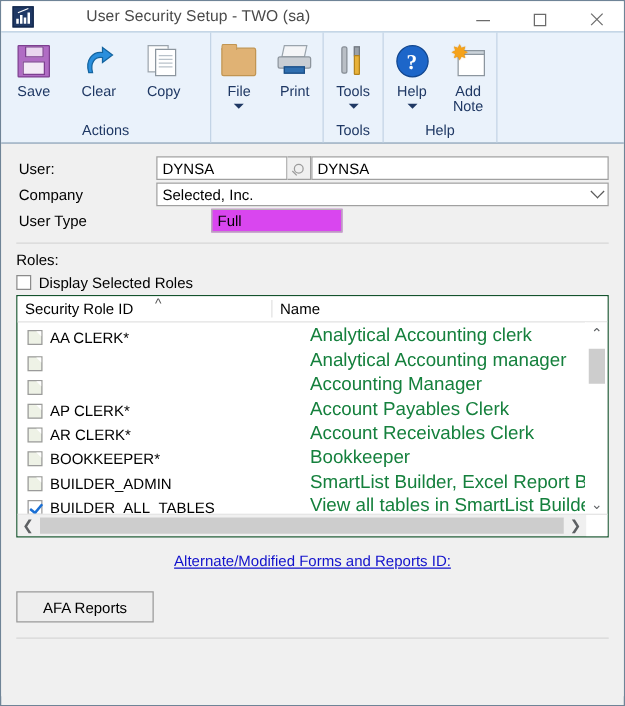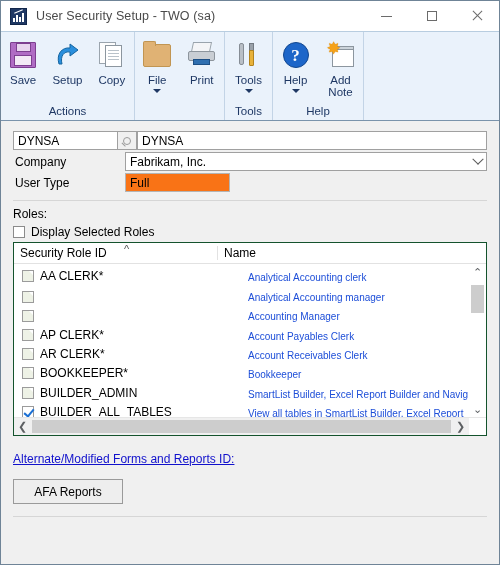--- a/index.html
+++ b/index.html
@@ -9,22 +9,23 @@
     background:#ffffff;
     -webkit-font-smoothing:none;
   }
   .window{
     position:relative;width:500px;height:565px;box-sizing:border-box;
     border:1px solid #6f8497;background:#f0f0f0;
   }
 
   
   .titlebar{
-    height:30px;background:#ffffff;display:flex;align-items:center;
+    height:24px;background:#ffffff;display:flex;align-items:center;
     position:relative;
+    gap:33px;
   }
   .app-icon{
     width:17px;height:17px;margin-left:9px;margin-right:9px;
     background:#1f3864;border:1px solid #12264a;box-sizing:border-box;
     position:relative;flex:0 0 auto;
   }
   .app-icon i{position:absolute;background:#ffffff;display:block;}
   .app-icon .b1{left:2px;bottom:2px;width:2px;height:4px;}
   .app-icon .b2{left:5px;bottom:2px;width:2px;height:7px;}
   .app-icon .b3{left:8px;bottom:2px;width:2px;height:5px;}
@@ -112,21 +113,21 @@
   .fields{padding:10px 12px 0 12px;}
   .frow{display:flex;align-items:stretch;height:19px;margin-bottom:2px;}
   .flabel{
     width:112px;font-size:12px;color:#000;display:flex;align-items:center;
     padding-left:2px;box-sizing:border-box;
   }
   .fbox{
     background:#fff;border:1px solid #a0a0a0;box-sizing:border-box;
     font-size:12px;color:#000;display:flex;align-items:center;padding-left:4px;
   }
-  .fbox.flat{background:#f97316;border:1px solid #b4b4b4;}
+  .fbox.flat{background:#d946ef;border:1px solid #b4b4b4;margin-left:44px;}
   .lookup{
     width:19px;border:1px solid #a0a0a0;border-left:none;background:#f0f0f0;
     box-sizing:border-box;position:relative;display:flex;align-items:center;justify-content:center;
   }
   .lookup .mg{
     width:8px;height:8px;border:1.4px solid #9b9b9b;border-radius:50%;
     box-sizing:border-box;position:relative;display:block;
   }
   .lookup .mg:after{
     content:"";position:absolute;left:-3px;top:6px;width:5px;height:1.4px;
@@ -158,21 +159,21 @@
   .grid-head{
     height:21px;display:flex;align-items:center;border-bottom:1px solid #e2e2e2;
     background:#fff;box-sizing:border-box;
   }
   .gh-col1{width:203px;font-size:12px;color:#000;padding-left:6px;box-sizing:border-box;position:relative;}
   .gh-col1 .sortmark{position:absolute;left:110px;top:-3px;font-size:11px;color:#555;}
   .gh-col2{flex:1;font-size:12px;color:#000;padding-left:6px;border-left:1px solid #e2e2e2;box-sizing:border-box;height:14px;line-height:14px;}
   .rows{position:absolute;left:0;top:21px;right:17px;bottom:17px;overflow:hidden;}
   .grow{height:19.4px;display:flex;align-items:flex-end;gap:25px;}
   .gcell1{width:203px;display:flex;align-items:center;box-sizing:border-box;padding-left:8px;}
-  .gcell2{flex:1;font-size:10px;color:#1d4ed8;white-space:nowrap;overflow:hidden;padding-left:6px;box-sizing:border-box;}
+  .gcell2{flex:1;font-size:15px;color:#15803d;white-space:nowrap;overflow:hidden;padding-left:6px;box-sizing:border-box;}
   .rid{font-size:12px;color:#000;white-space:nowrap;}
   .rchk{
     width:12px;height:12px;box-sizing:border-box;margin-right:6px;flex:0 0 auto;
     border:1px solid #9b9b9b;background:#eef2e6;position:relative;
   }
   .rchk:after{
     content:"";position:absolute;right:0;top:0;border-width:0 4px 4px 0;border-style:solid;
     border-color:transparent #ffffff transparent transparent;
   }
   .rchk.on{background:#ffffff;}
@@ -190,21 +191,21 @@
   .vsb .btm{position:absolute;bottom:0;left:0;}
   .hsb{position:absolute;left:0;right:0;bottom:0;height:17px;background:#f0f0f0;border-top:1px solid #e6e6e6;}
   .hsb .arrow{position:absolute;top:0;width:17px;height:17px;display:flex;align-items:center;justify-content:center;color:#5d6063;font-size:11px;}
   .hsb .arrow.l{left:0;}
   .hsb .arrow.r{right:17px;}
   .hsb .thumb{position:absolute;left:18px;right:35px;top:2px;height:13px;background:#cdcdcd;}
   .hsb .corner{position:absolute;right:0;top:0;width:17px;height:17px;background:#fff;}
 
   
   .bottom{padding:12px 12px 0 12px;}
-  .brow{display:flex;align-items:center;height:21px;}
+  .brow{display:flex;align-items:center;height:21px;flex-direction:column;}
   .blink{
     font-size:12px;color:#1111cc;text-decoration:underline;white-space:nowrap;
   }
   .bselect{
     margin-left:auto;width:205px;height:21px;border:1px solid #888;background:#fff;
     box-sizing:border-box;display:flex;align-items:center;font-size:12px;color:#000;padding-left:5px;
   }
   .bselect .ca{margin-left:auto;margin-right:6px;width:8px;height:8px;border-right:1.3px solid #555;border-bottom:1.3px solid #555;transform:rotate(45deg) translate(-2px,-2px);}
   .afabtn{
     margin-top:10px;width:110px;height:25px;border:1px solid #9a9a9a;background:#eeeeee;
@@ -235,37 +236,37 @@
           <span class="mx"></span>
         </div>
       <div class="win-btn">
           <span class="cl"></span>
         </div>
     </div>
   </div>
 
   <div class="ribbon">
 
-    <div class="rgroup" style="width:134px;">
+    <div class="rgroup" style="width:168px;">
       <div class="rg-items">
         <div class="rbtn" style="width:52px;">
           <div class="glyph">
               <span class="ic ic-save"></span>
             </div>
           <div class="cap">Save</div>
         </div>
         <div class="rbtn" style="width:52px;">
           <div class="glyph">
             <span class="ic ic-clear">
               <svg width="28" height="26" viewBox="0 0 28 26">
                 <path d="M6 22 C3 12 9 5 17 6 L17 2 L25 8 L17 14 L17 10 C11 9 7 14 9 22 Z" fill="#2a8fdd" stroke="#14649f" stroke-width="1"></path>
               </svg>
             </span>
           </div>
-          <div class="cap">Setup</div>
+          <div class="cap">Clear</div>
         </div>
         <div class="rbtn" style="width:52px;">
           <div class="glyph">
             <span class="ic ic-copy">
               <span class="p1"></span>
                 <span class="p2"></span>
               <span class="ln" style="top:8px;"></span>
               <span class="ln" style="top:11px;"></span>
               <span class="ln" style="top:14px;"></span>
               <span class="ln" style="top:17px;"></span>
@@ -343,30 +344,31 @@
       <div class="rg-label">Help</div>
     </div>
 
     <div class="rgroup filler"></div>
   </div>
 
   <div class="body">
 
     <div class="fields">
       <div class="frow">
+        <div class="flabel">User:</div>
         <div class="fbox" style="width:105px;">DYNSA</div>
         <div class="lookup">
             <span class="mg"></span>
           </div>
         <div class="fbox" style="flex:1;">DYNSA</div>
       </div>
       <div class="frow">
         <div class="flabel">Company</div>
         <div class="fbox" style="flex:1;padding-right:0;">
-          <span>Fabrikam, Inc.</span>
+          <span>Selected, Inc.</span>
           <span class="combo-arrow" style="margin-left:auto;">
               <i></i>
             </span>
         </div>
       </div>
       <div class="frow">
         <div class="flabel">User Type</div>
         <div class="fbox flat" style="width:105px;">Full</div>
       </div>
       <div class="divline"></div>

